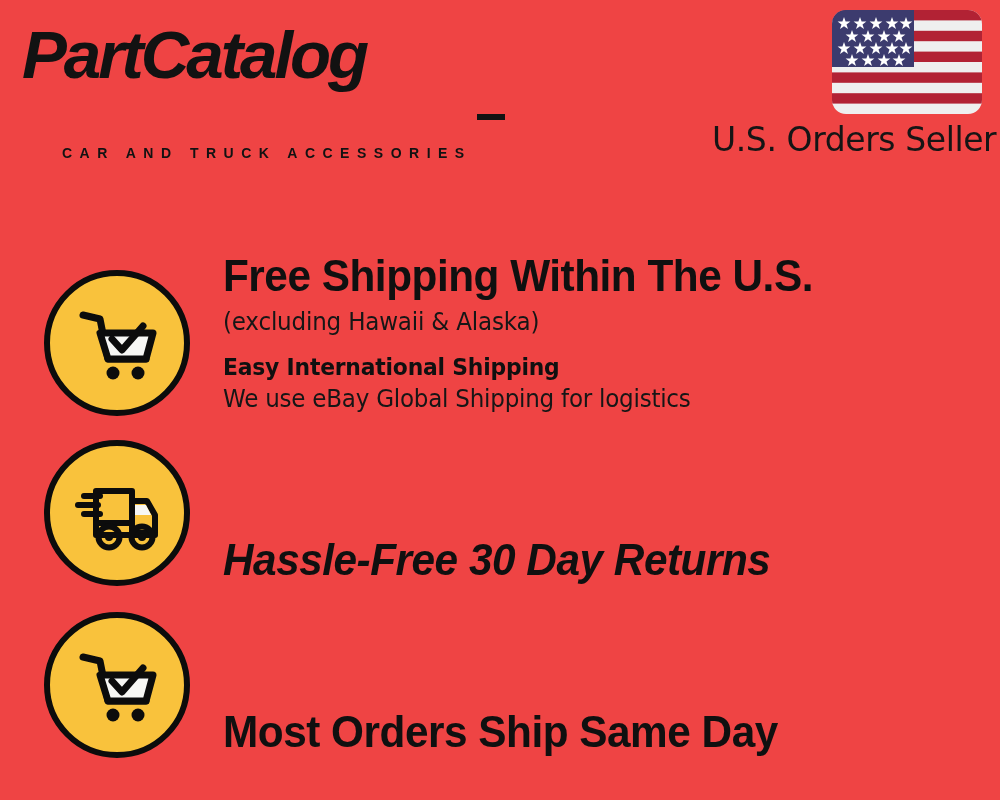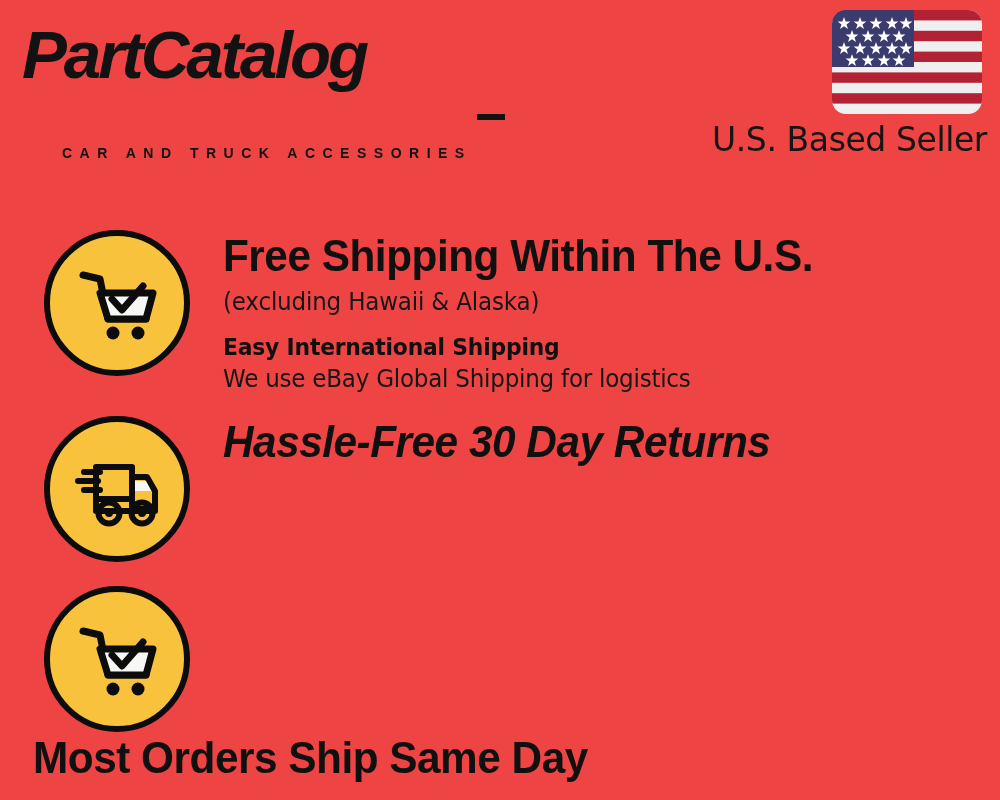--- a/index.html
+++ b/index.html
@@ -95,25 +95,25 @@
   
   .features {
     position: absolute;
     left: 0;
     top: 230px;
     width: 1000px;
   }
   .feature-row {
     position: relative;
     display: flex;
-    align-items: flex-start;
+    align-items: flex-end;
   }
   .feature-row.row-shipping { height: 186px; }
   .feature-row.row-returns  { height: 170px; font-style: italic; }
-  .feature-row.row-sameday  { height: 172px; flex-direction: column; }
+  .feature-row.row-sameday  { height: 172px; }
 
   .badge {
     flex: 0 0 auto;
     width: 146px;
     height: 146px;
     margin-left: 44px;
     border-radius: 50%;
     background: #F9C23C;
     border: 6px solid #0c0c0c;
     box-sizing: border-box;
@@ -218,21 +218,21 @@
           <polygon points="60,32 61.6,36.6 66.4,36.6 62.5,39.4 64,44 60,41.2 56,44 57.5,39.4 53.6,36.6 58.4,36.6"></polygon>
           <polygon points="74,32 75.6,36.6 80.4,36.6 76.5,39.4 78,44 74,41.2 70,44 71.5,39.4 67.6,36.6 72.4,36.6"></polygon>
 
           <polygon points="20,44 21.6,48.6 26.4,48.6 22.5,51.4 24,56 20,53.2 16,56 17.5,51.4 13.6,48.6 18.4,48.6"></polygon>
           <polygon points="36,44 37.6,48.6 42.4,48.6 38.5,51.4 40,56 36,53.2 32,56 33.5,51.4 29.6,48.6 34.4,48.6"></polygon>
           <polygon points="52,44 53.6,48.6 58.4,48.6 54.5,51.4 56,56 52,53.2 48,56 49.5,51.4 45.6,48.6 50.4,48.6"></polygon>
           <polygon points="67,44 68.6,48.6 73.4,48.6 69.5,51.4 71,56 67,53.2 63,56 64.5,51.4 60.6,48.6 65.4,48.6"></polygon>
         </g>
       </svg>
     </div>
-    <div class="seller-label">U.S. Based Seller</div>
+    <div class="seller-label">U.S. Orders Seller</div>
   </div>
 
   <div class="features">
 
     <div class="feature-row row-shipping">
       <div class="badge">
         <svg viewBox="0 0 100 100" width="100" height="100" aria-hidden="true">
           <path d="M16 22 L33 26 L41 66 L79 66" fill="none" stroke="#0c0c0c" stroke-width="7" stroke-linecap="round" stroke-linejoin="round"></path>
           <path d="M33 40 L86 40 L79 66 L41 66 Z" fill="#F7F7F4" stroke="#0c0c0c" stroke-width="7" stroke-linejoin="round"></path>
           <path d="M45 46 L55 57 L76 33" fill="none" stroke="#0c0c0c" stroke-width="7" stroke-linecap="round" stroke-linejoin="round"></path>

